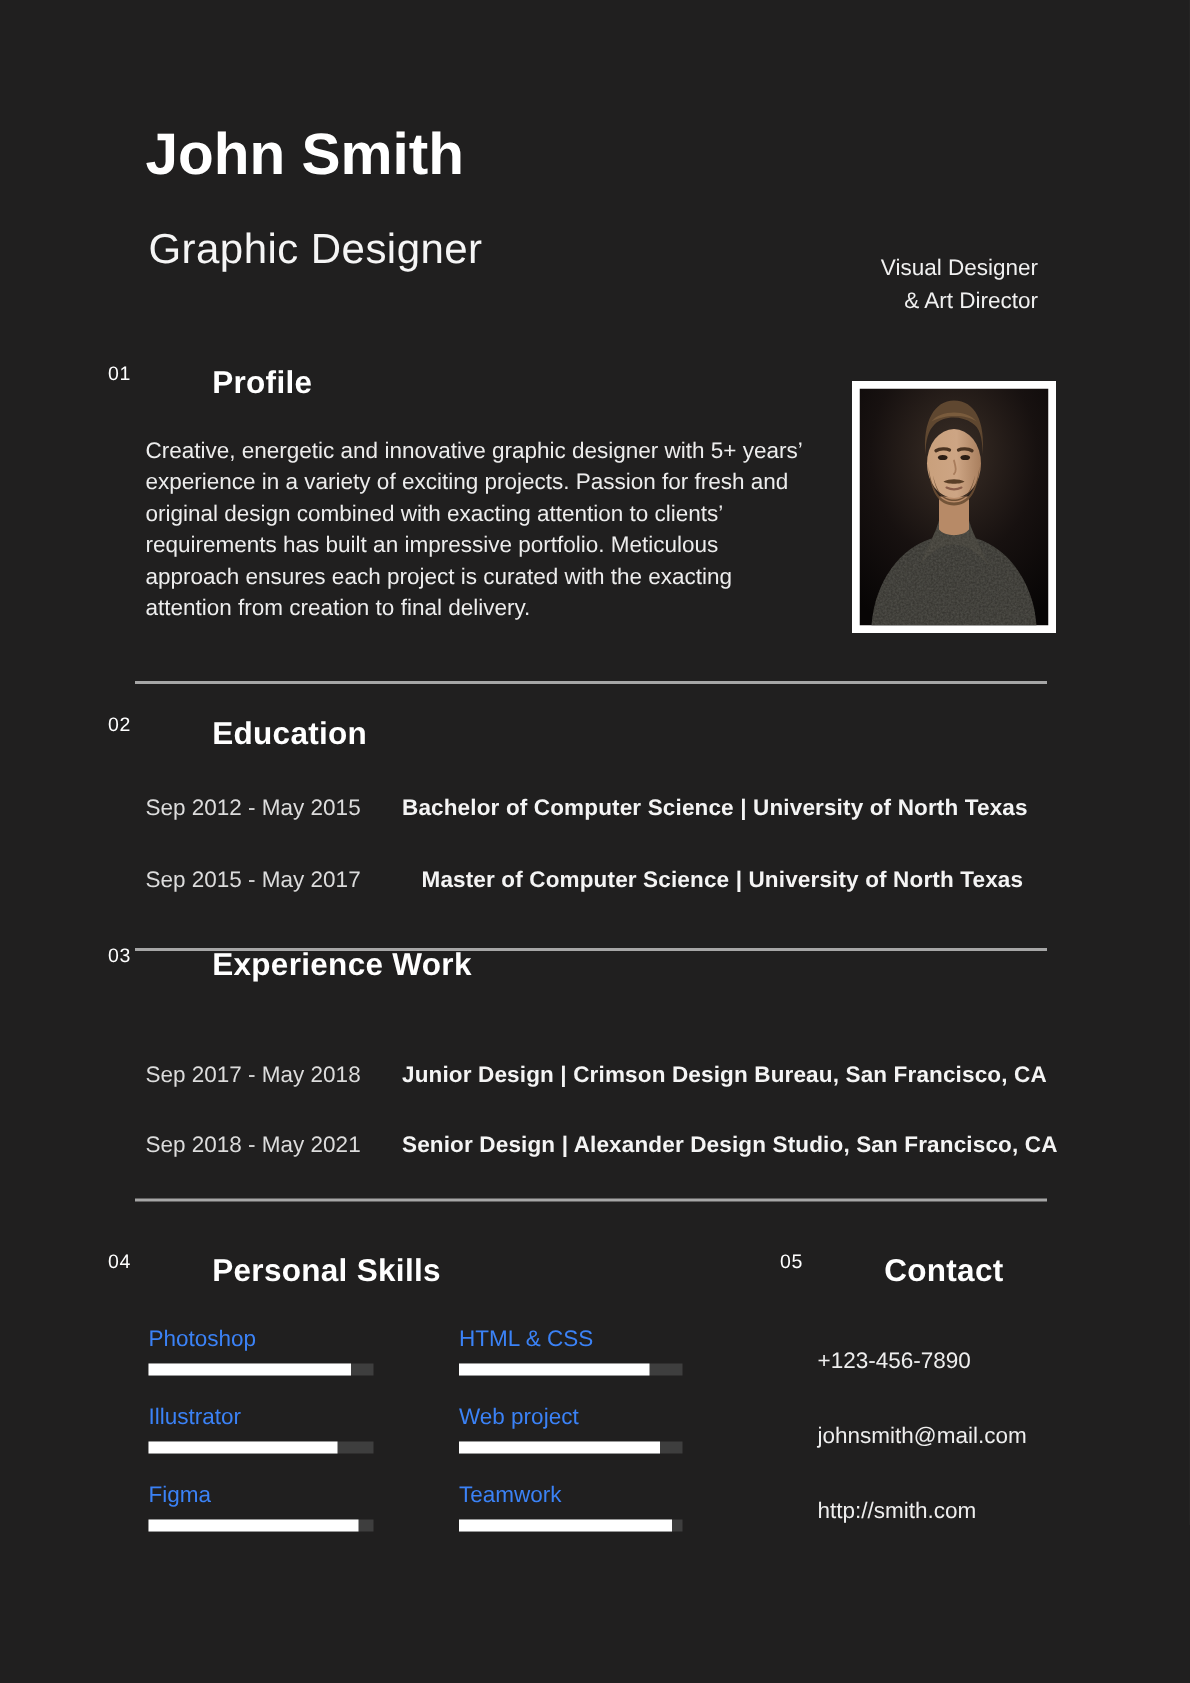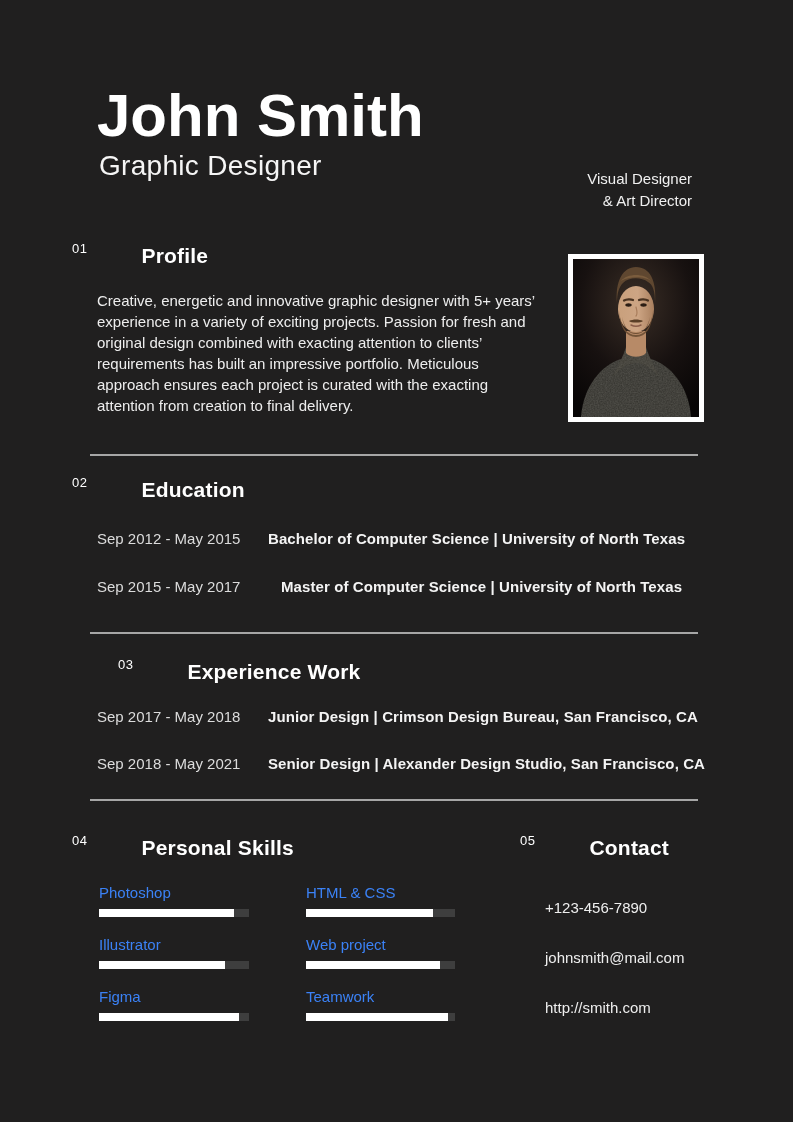--- a/index.html
+++ b/index.html
@@ -17,21 +17,21 @@
     position:relative;
     width:793px;height:1122px;
     background:var(--bg);
     color:var(--fg);
     font-family:"Liberation Sans", sans-serif;
     overflow:hidden;
   }
   
   .name{
     position:absolute;left:97px;top:84px;
-    font-size:60px;font-weight:700;line-height:1.05;letter-spacing:0;
+    font-size:39px;font-weight:700;line-height:1.05;letter-spacing:0;
   }
   .job-title{
     position:absolute;left:99px;top:150px;
     font-size:28px;font-weight:400;letter-spacing:.3px;color:#f5f5f5;
   }
   .tagline{
     position:absolute;right:101px;top:168px;
     font-size:15px;line-height:22px;text-align:right;color:#f0f0f0;
   }
   
@@ -149,21 +149,21 @@
     <span class="date">Sep 2012 - May 2015</span>
     <span class="detail">Bachelor of Computer Science | University of North Texas</span>
   </div>
   <div class="row" style="top:577px;gap:13px;">
     <span class="date">Sep 2015 - May 2017</span>
     <span class="detail">Master of Computer Science | University of North Texas</span>
   </div>
 
   <div class="divider" style="top:632px;"></div>
 
-  <div class="sec-head" style="left:72px;top:660px;margin-left:46px;">
+  <div class="sec-head" style="left:72px;top:632px;">
     <span class="sec-num">03</span>
     <span class="sec-title">Experience Work</span>
   </div>
   <div class="row" style="top:707px;">
     <span class="date">Sep 2017 - May 2018</span>
     <span class="detail">Junior Design | Crimson Design Bureau, San Francisco, CA</span>
   </div>
   <div class="row" style="top:754px;">
     <span class="date">Sep 2018 - May 2021</span>
     <span class="detail">Senior Design | Alexander Design Studio, San Francisco, CA</span>

